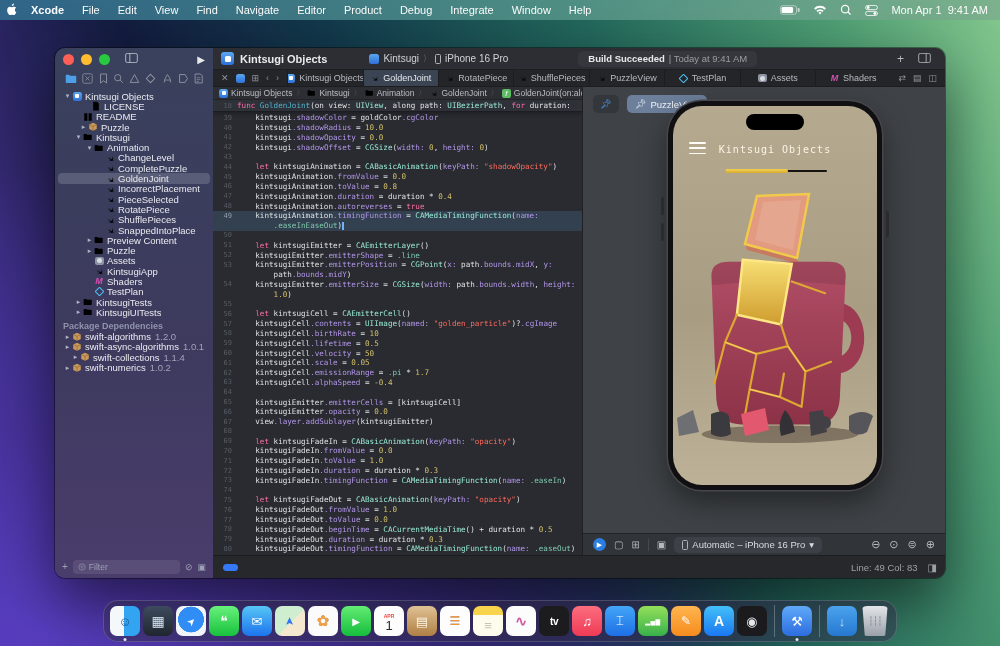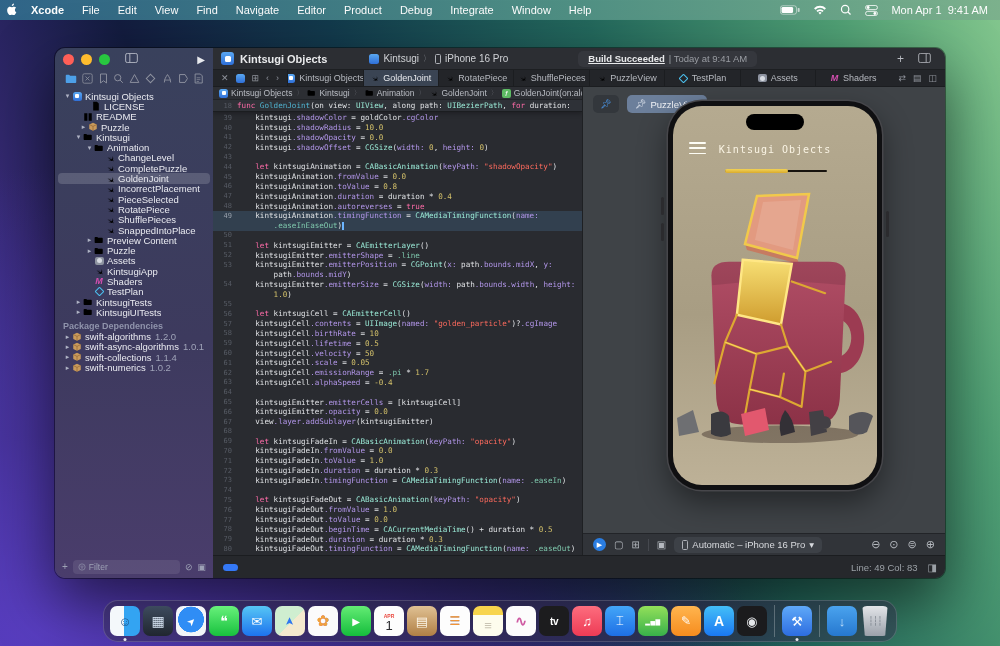--- a/index.html
+++ b/index.html
@@ -69,21 +69,21 @@
   
   .toolbar{height:22px;flex:none;background:#2c2e33;display:flex;align-items:center;padding:0 8px;border-bottom:1px solid #1d1f22;}
   .tb-app{width:13px;height:13px;border-radius:3px;background:linear-gradient(180deg,#5aa7f2,#2e6fd9);position:relative;flex:none;}
   .tb-app::after{content:"";position:absolute;left:3.5px;top:3.5px;width:6px;height:6px;background:#fff;border-radius:1.5px;}
   .tb-title{font-size:11px;font-weight:bold;color:#e9eaec;margin-left:6px;white-space:nowrap;}
   .scheme{display:flex;align-items:center;gap:4px;margin-left:42px;color:#cfd1d5;font-size:10px;white-space:nowrap;}
   .scheme .sep{color:#84878d;font-size:8px;}
   .mini-app{width:10px;height:10px;border-radius:2.5px;background:linear-gradient(180deg,#59a7f0,#2f6fd8);}
   .mini-dev{width:6px;height:10px;border:1px solid #aeb1b7;border-radius:1.5px;}
   .build-pill{margin:0 auto;background:#35373d;border-radius:5px;height:16px;display:flex;align-items:center;padding:0 10px;font-size:9.5px;white-space:nowrap;}
-  .build-pill .b1{color:#e8e9eb;} .build-pill .b1 b{font-weight:bold;text-decoration:underline;}
+  .build-pill .b1{color:#e8e9eb;} .build-pill .b1 b{font-weight:bold;}
   .build-pill .b2{color:#9a9da3;margin-left:4px;}
   .tb-right{display:flex;align-items:center;gap:14px;color:#b9bcc2;font-size:12px;margin-left:auto;padding-right:6px;}
 
   
   .tabbar{height:17px;flex:none;background:#232529;display:flex;align-items:stretch;border-bottom:1px solid #1b1d20;font-size:9px;color:#b7bac0;}
   .tb-lead,.tb-trail{display:flex;align-items:center;gap:7px;padding:0 8px;color:#8f939b;flex:none;font-size:9px;}
   .tb-lead .mini-app{width:9px;height:9px;}
   .tabs{flex:1;display:flex;min-width:0;}
   .tab{flex:1;display:flex;align-items:center;justify-content:center;gap:4px;border-left:1px solid #1b1d20;min-width:0;padding:0 4px;white-space:nowrap;overflow:hidden;}
   .tab.active{background:#3a4453;color:#e8eaee;}
@@ -532,21 +532,21 @@
         <div class="trow" style="padding-left: 8px;">
           <span class="chev">▸</span>
           <span class="ti">
             <svg viewBox="0 0 16 16">
               <use href="#sym-cube"></use>
             </svg>
           </span>
           <span class="tlabel">swift-async-algorithms</span>
           <span class="tver">1.0.1</span>
         </div>
-        <div class="trow" style="padding-left: 8px;">
+        <div class="trow" style="padding-left: 16px;">
           <span class="chev">▸</span>
           <span class="ti">
             <svg viewBox="0 0 16 16">
               <use href="#sym-cube"></use>
             </svg>
           </span>
           <span class="tlabel">swift-collections</span>
           <span class="tver">1.1.4</span>
         </div>
         <div class="trow" style="padding-left: 8px;">

